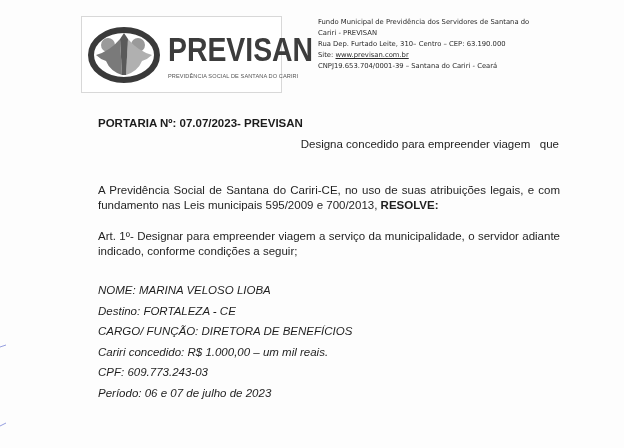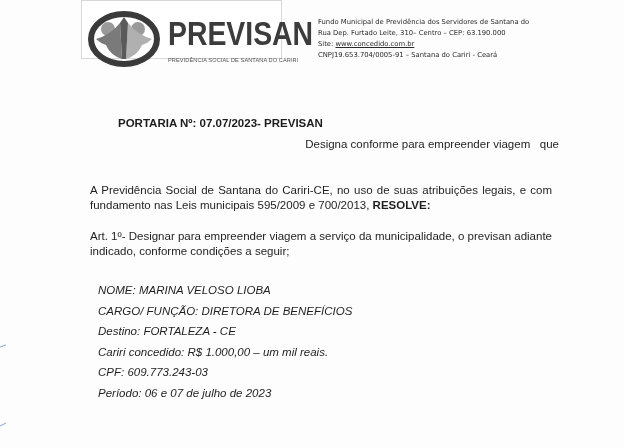--- a/index.html
+++ b/index.html
@@ -2,49 +2,49 @@
 <html><head>
   <meta charset="utf-8">
   <style>
     html, body { margin: 0; padding: 0; }
     body {
       width: 624px; height: 448px; overflow: hidden;
       background: #fdfdfd; position: relative;
       font-family: "Liberation Sans", sans-serif; color: #1f1f1f;
     }
     .logo-box {
-      position: absolute; left: 81px; top: 0; width: 201px; height: 59px;
+      position: absolute; left: 81px; top: 16px; width: 201px; height: 77px;
       border: 1px solid #d8d8d8; background: #fff; box-sizing: border-box;
     }
     .logo-emblem { position: absolute; left: 6px; top: 8px; width: 72px; height: 58px; }
     .logo-name {
       position: absolute; left: 86px; top: 15px;
       font-family: "Liberation Sans", sans-serif; font-weight: bold;
       font-size: 33px; letter-spacing: 0px; color: #3c3c3c;
       transform: scaleX(0.86); transform-origin: left top; line-height: 36px;
     }
     .logo-tagline {
       position: absolute; left: 86px; top: 56px; font-size: 5.6px;
       color: #555; letter-spacing: 0.1px; white-space: nowrap;
     }
     .header-info {
       position: absolute; left: 318px; top: 17px; width: 250px;
       font-family: "DejaVu Sans", sans-serif; font-size: 6.8px; line-height: 11px; color: #2a2a2a;
     }
     .header-info .b { font-weight: normal; }
     .header-info .link { text-decoration: underline; }
     .portaria {
-      position: absolute; left: 98px; top: 117px; font-weight: bold; font-size: 11.5px; color: #1c1c1c; margin-left: 20px;
+      position: absolute; left: 98px; top: 117px; font-weight: bold; font-size: 11.5px; color: #1c1c1c;
     }
     .ementa {
       position: absolute; left: 279px; top: 137px; width: 280px; text-align: right;
       font-size: 11.5px; line-height: 15px;
     }
     .para {
-      position: absolute; left: 90px; width: 462px; font-size: 11.5px; line-height: 15px;
+      position: absolute; left: 98px; width: 462px; font-size: 11.5px; line-height: 15px;
       text-align: justify; text-align-last: left;
     }
     .para b { font-weight: bold; }
     .p1 { top: 183px; }
     .p2 { top: 229px; }
     .fields { position: absolute; left: 98px; top: 280px; font-size: 11.5px; font-style: italic; }
     .field { height: 20.5px; line-height: 20.5px; white-space: nowrap; }
     .margin-mark { position: absolute; left: 0; top: 330px; width: 20px; height: 118px; }
   </style>
 </head>
@@ -58,39 +58,40 @@
     <path d="M8 30 Q22 26 32 14 L34 50 Q22 46 18 36 Q12 34 8 30 Z" fill="#7a7a7a"></path>
     <path d="M64 30 Q50 26 40 14 L38 50 Q50 46 54 36 Q60 34 64 30 Z" fill="#b0b0b0"></path>
     <path d="M32 14 L36 8 L40 14 L38 50 L34 50 Z" fill="#5a5a5a"></path>
   </svg>
   <div class="logo-name">PREVISAN</div>
   <div class="logo-tagline">PREVIDÊNCIA SOCIAL DE SANTANA DO CARIRI</div>
 </div>
 
 <div class="header-info">
   <div class="b">Fundo Municipal de Previdência dos Servidores de Santana do</div>
+  <div class="b">Cariri - PREVISAN</div>
   <div>Rua Dep. Furtado Leite, 310– Centro – CEP: 63.190.000</div>
-  <div><span>Site: </span><span class="link">www.concedido.com.br</span></div>
-  <div class="b">CNPJ19.653.704/0005-91 – Santana do Cariri - Ceará</div>
+  <div><span>Site: </span><span class="link">www.previsan.com.br</span></div>
+  <div class="b">CNPJ19.653.704/0001-39 – Santana do Cariri - Ceará</div>
 </div>
 
 <div class="portaria"><span>PORTARIA Nº: </span><span>07.07/2023- PREVISAN</span></div>
 
 <div class="ementa">
-  <div style="white-space:pre">Designa conforme para empreender viagem   que</div>
+  <div style="white-space:pre">Designa concedido para empreender viagem   que</div>
 </div>
 
 <div class="para p1"><span>A Previdência Social de Santana do Cariri-CE, no uso de suas atribuições legais, e com fundamento nas Leis municipais 595/2009 e 700/2013, </span><b>RESOLVE:</b></div>
 
-<div class="para p2">Art. 1º- Designar para empreender viagem a serviço da municipalidade, o previsan adiante indicado, conforme condições a seguir;</div>
+<div class="para p2">Art. 1º- Designar para empreender viagem a serviço da municipalidade, o servidor adiante indicado, conforme condições a seguir;</div>
 
 <div class="fields">
   <div class="field"><span>NOME: </span><span>MARINA VELOSO LIOBA</span></div>
+  <div class="field"><span>Destino: </span><span>FORTALEZA - CE</span></div>
   <div class="field"><span>CARGO/ FUNÇÃO: </span><span>DIRETORA DE BENEFÍCIOS</span></div>
-  <div class="field"><span>Destino: </span><span>FORTALEZA - CE</span></div>
   <div class="field"><span>Cariri concedido: </span><span>R$ 1.000,00 – um mil reais.</span></div>
   <div class="field"><span>CPF: </span><span>609.773.243-03</span></div>
   <div class="field"><span>Período: </span><span>06 e 07 de julho de 2023</span></div>
 </div>
 
 <svg class="margin-mark" viewBox="0 0 20 118">
   <path d="M0 17 L6 15" stroke="#7b86d8" stroke-width="0.8" fill="none"></path>
   <path d="M0 96 L6 93" stroke="#7b86d8" stroke-width="0.8" fill="none"></path>
 </svg>
 

